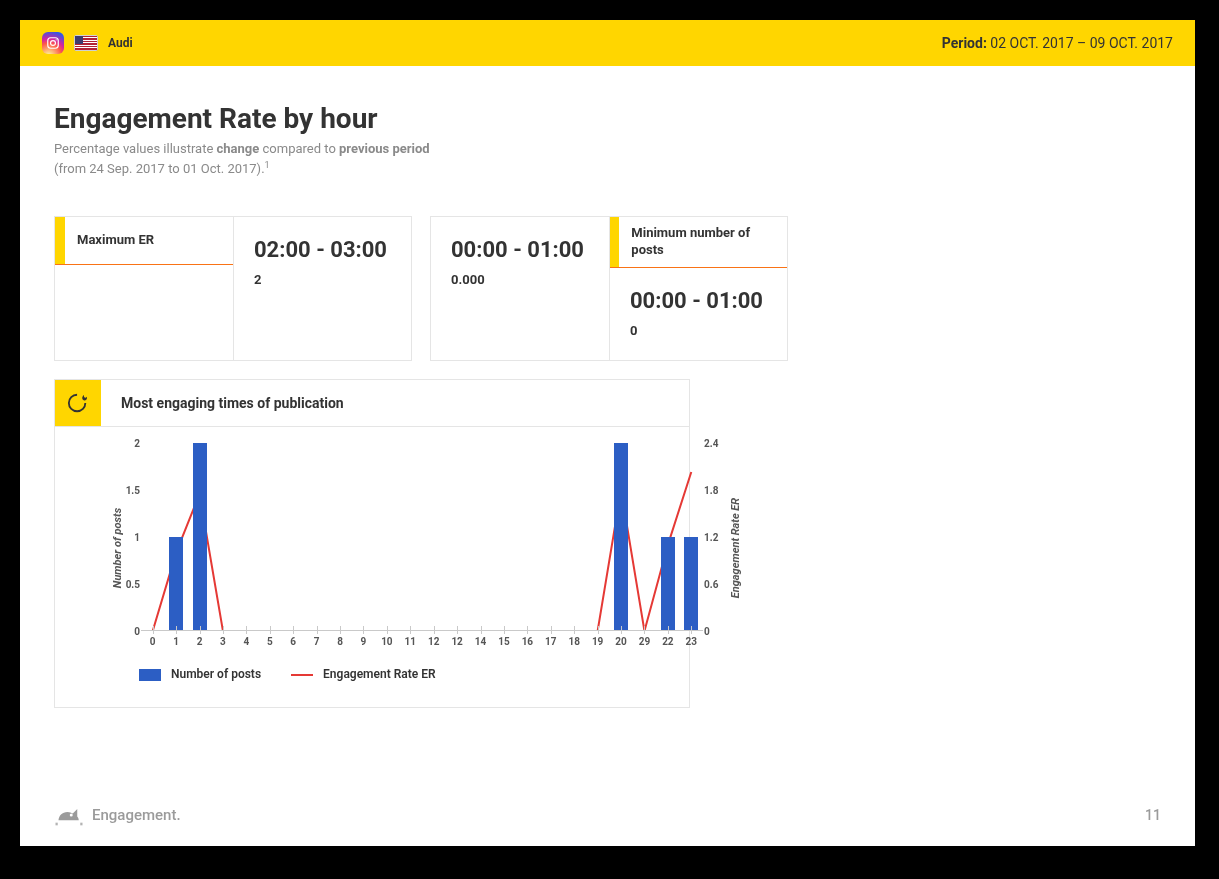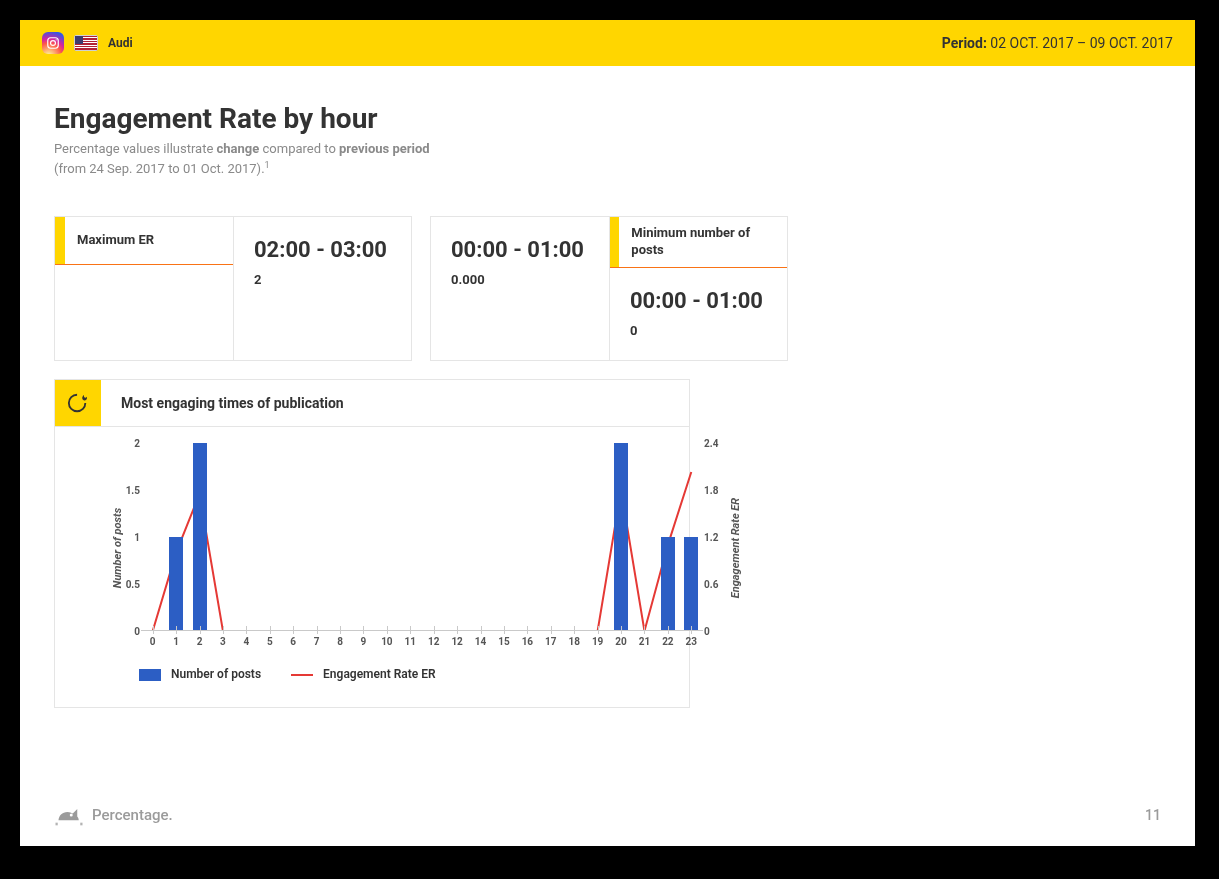--- a/index.html
+++ b/index.html
@@ -298,21 +298,21 @@
               <div class="tlabel" style="left: 386.375px;">16</div>
               <div class="tick" style="left: 409.792px;"></div>
               <div class="tlabel" style="left: 409.792px;">17</div>
               <div class="tick" style="left: 433.208px;"></div>
               <div class="tlabel" style="left: 433.208px;">18</div>
               <div class="tick" style="left: 456.625px;"></div>
               <div class="tlabel" style="left: 456.625px;">19</div>
               <div class="tick" style="left: 480.042px;"></div>
               <div class="tlabel" style="left: 480.042px;">20</div>
               <div class="tick" style="left: 503.458px;"></div>
-              <div class="tlabel" style="left: 503.458px;">21</div>
+              <div class="tlabel" style="left: 503.458px;">29</div>
               <div class="tick" style="left: 526.875px;"></div>
               <div class="tlabel" style="left: 526.875px;">22</div>
               <div class="tick" style="left: 550.292px;"></div>
               <div class="tlabel" style="left: 550.292px;">23</div>
             </div>
         </div>
         <div class="legend">
           <span><span class="sw-bar"></span><span>Number of posts</span></span>
           <span><span class="sw-line"></span><span>Engagement Rate ER</span></span>
         </div>
@@ -320,18 +320,18 @@
     </div>
   </div>
 
   <div class="footer">
     <div class="logo">
       <svg viewBox="0 0 40 28">
         <path d="M6 22c0-7 5-12 12-12 3 0 5 1 7 2l6-6v10c1 1 2 3 2 5H6z"></path>
         <circle cx="23" cy="14" r="2" fill="#fff"></circle>
         <path d="M2 25h3M2 27h3M35 25h3M35 27h3" stroke="#9b9b9b" stroke-width="1.4"></path>
       </svg>
-      <span>Percentage.</span>
+      <span>Engagement.</span>
     </div>
     <div class="pagenum">11</div>
   </div>
 
 </div>
 
 </body></html>

